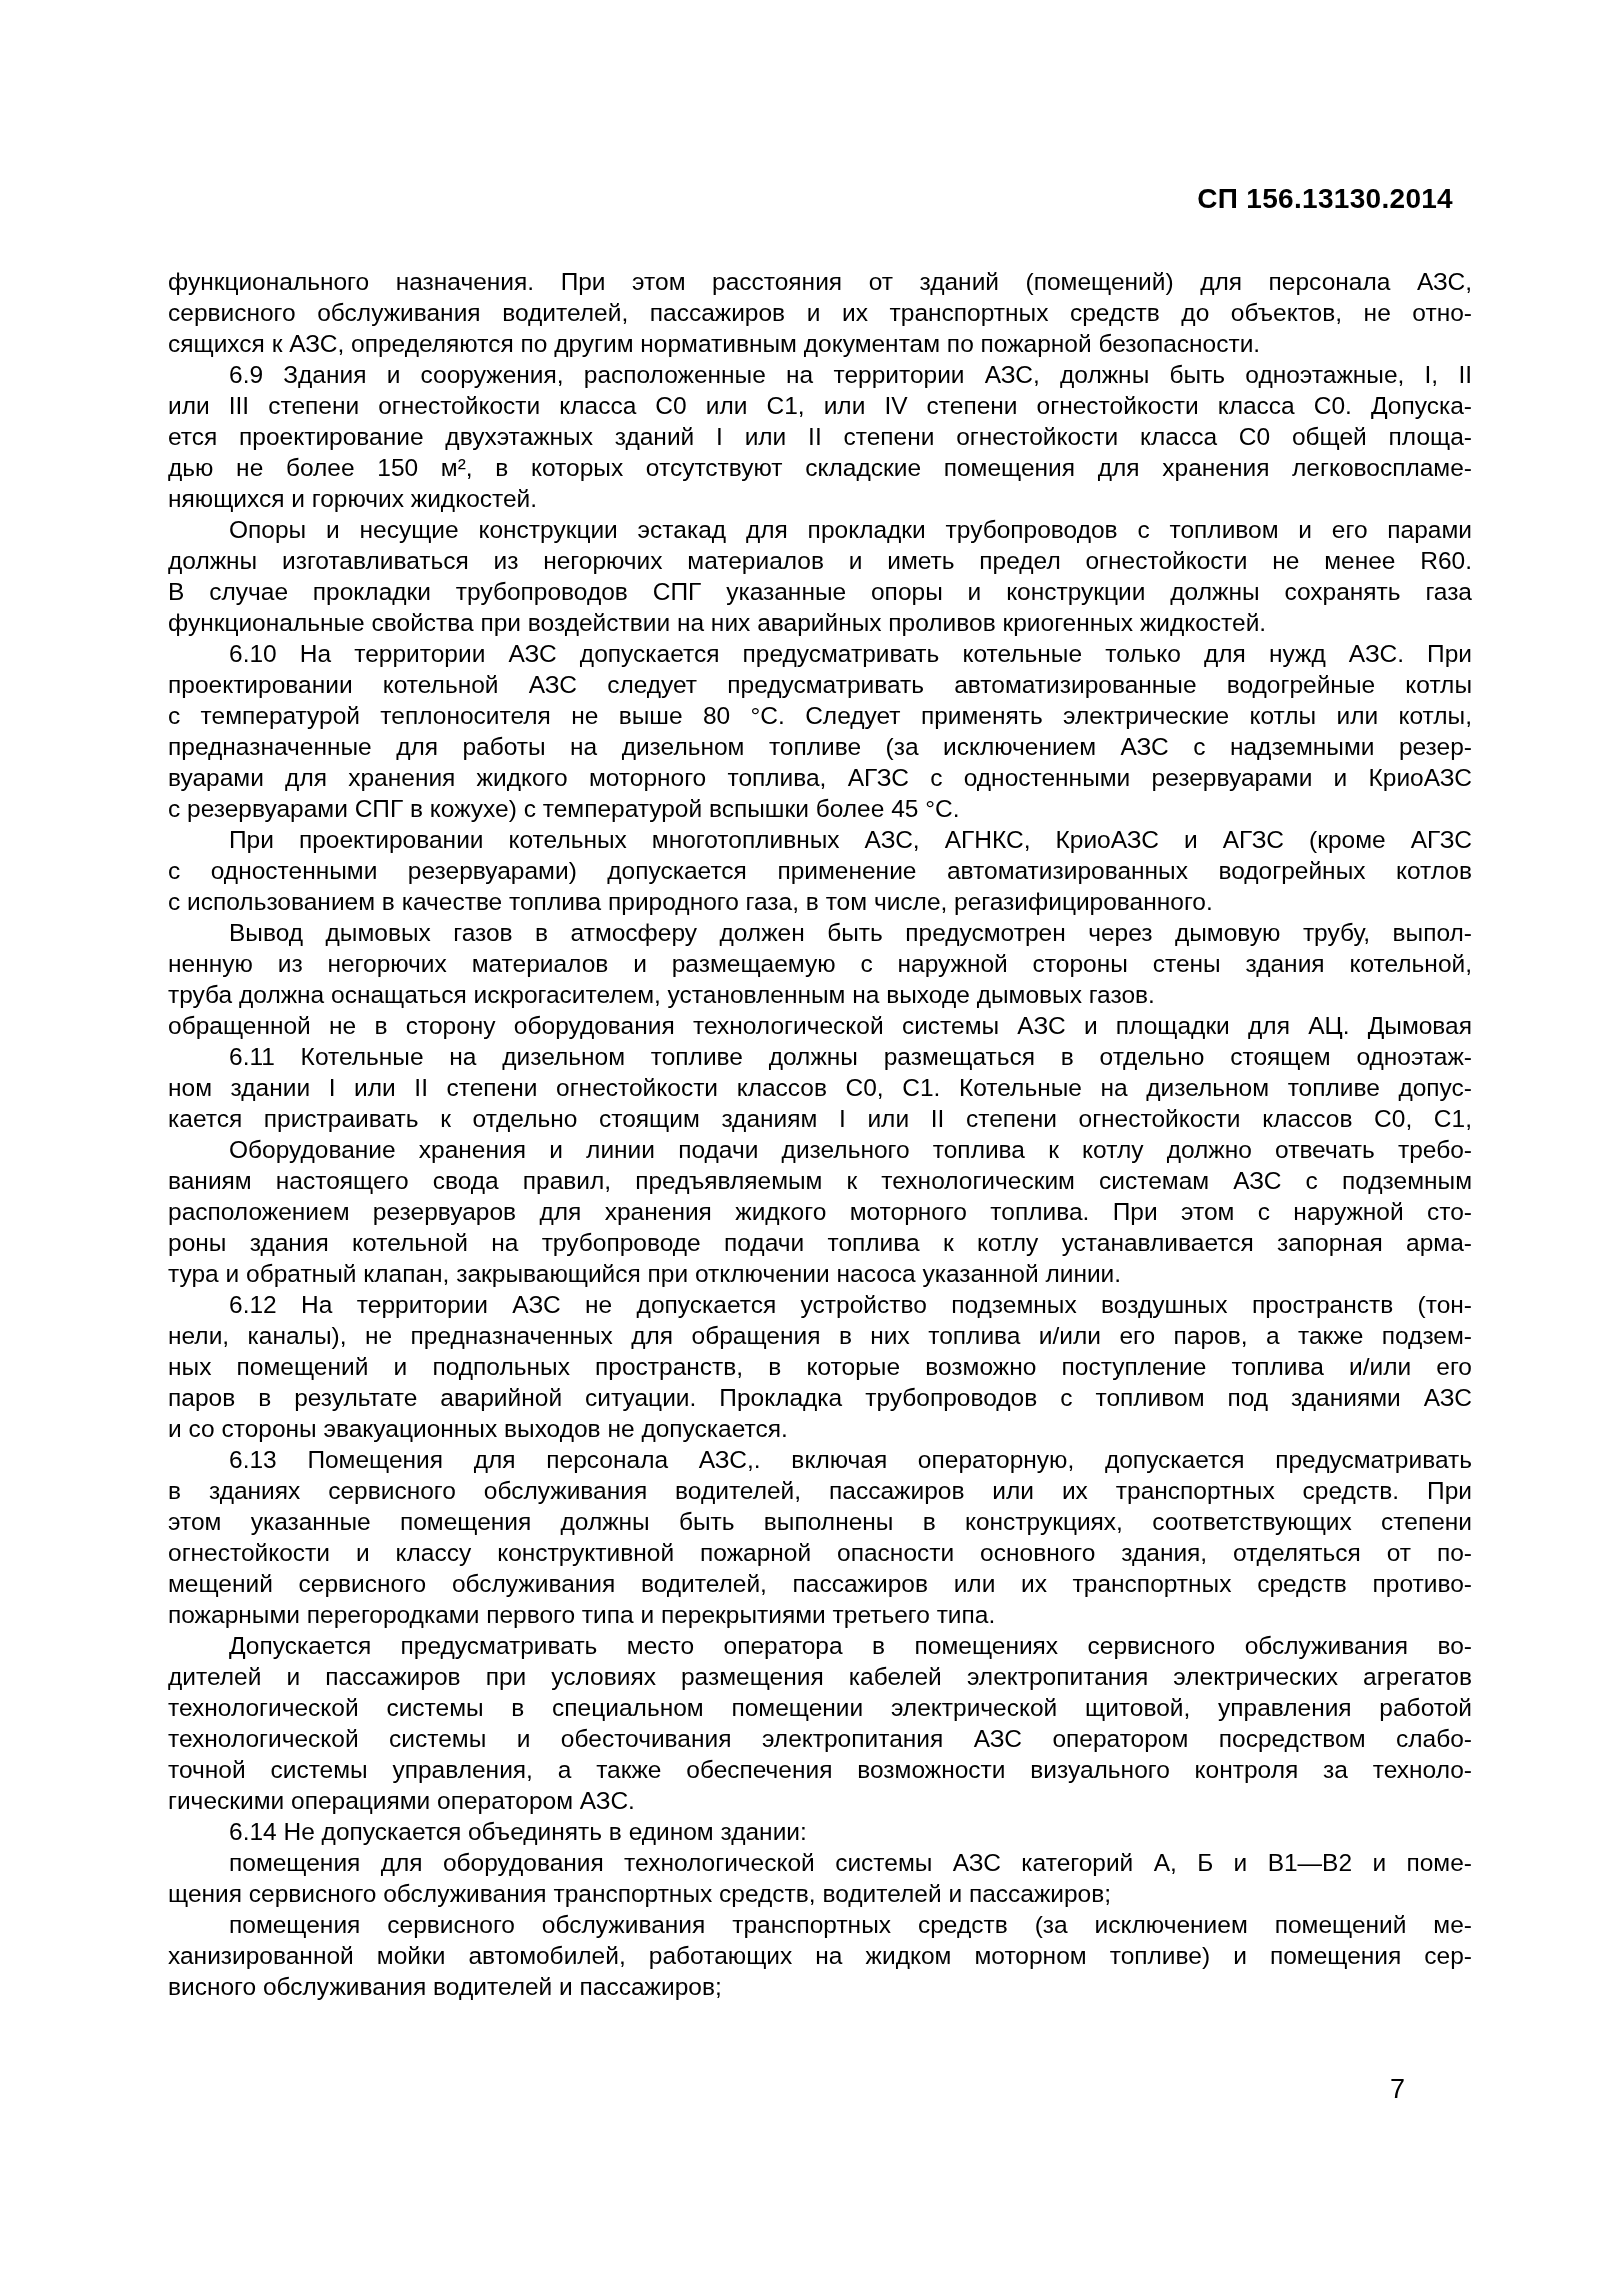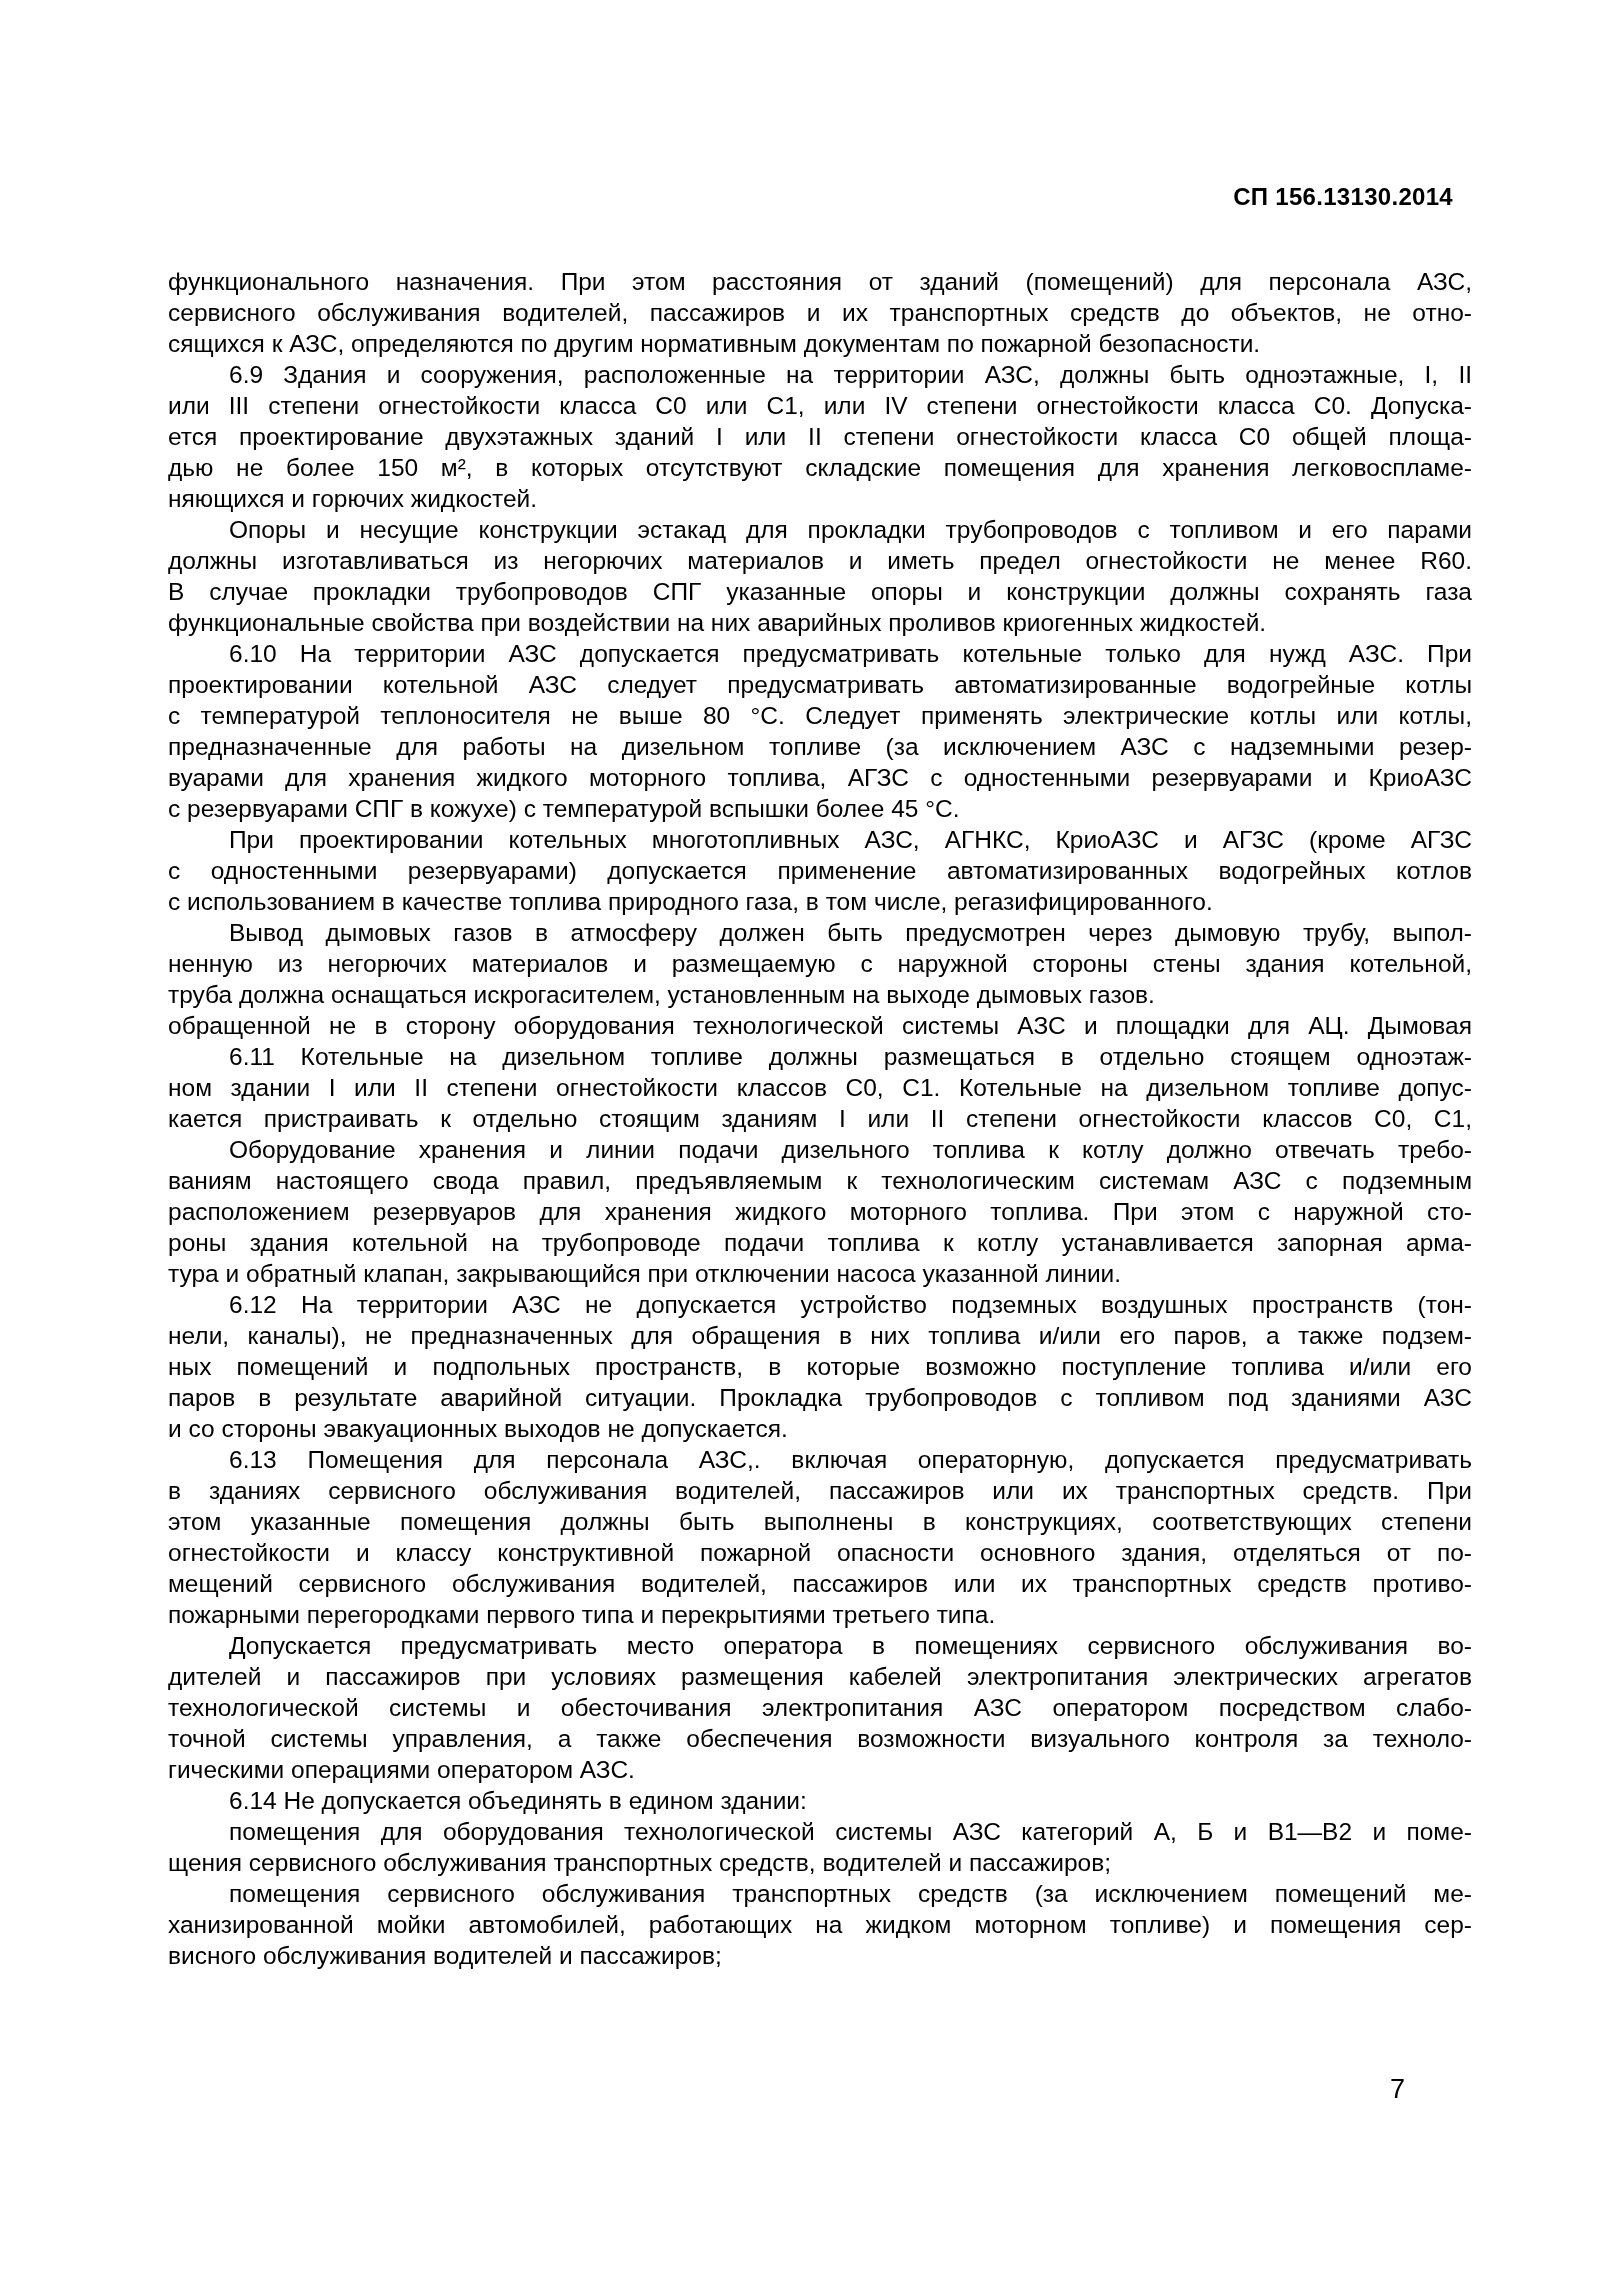--- a/index.html
+++ b/index.html
@@ -12,21 +12,21 @@
     -webkit-font-smoothing: antialiased;
   }
   .page {
     position: absolute; inset: 0;
     background: #ffffff;
   }
   .doc-header {
     position: absolute;
     top: 183px;
     right: 157px;
-    font-size: 24px;
+    font-size: 28px;
     font-weight: bold;
     letter-spacing: 0.3px;
     white-space: nowrap;
   }
   .content {
     position: absolute;
     left: 168px;
     top: 266px;
     width: 1304px;
   }
@@ -119,20 +119,21 @@
         <div class="line indent">6.13 Помещения для персонала АЗС,. включая операторную, допускается предусматривать</div>
         <div class="line">в зданиях сервисного обслуживания водителей, пассажиров или их транспортных средств. При</div>
         <div class="line">этом указанные помещения должны быть выполнены в конструкциях, соответствующих степени</div>
         <div class="line">огнестойкости и классу конструктивной пожарной опасности основного здания, отделяться от по-</div>
         <div class="line">мещений сервисного обслуживания водителей, пассажиров или их транспортных средств противо-</div>
         <div class="line last">пожарными перегородками первого типа и перекрытиями третьего типа.</div>
       </div>
       <div>
         <div class="line indent">Допускается предусматривать место оператора в помещениях сервисного обслуживания во-</div>
         <div class="line">дителей и пассажиров при условиях размещения кабелей электропитания электрических агрегатов</div>
+        <div class="line">технологической системы в специальном помещении электрической щитовой, управления работой</div>
         <div class="line">технологической системы и обесточивания электропитания АЗС оператором посредством слабо-</div>
         <div class="line">точной системы управления, а также обеспечения возможности визуального контроля за техноло-</div>
         <div class="line last">гическими операциями оператором АЗС.</div>
       </div>
       <div>
         <div class="line last indent">6.14 Не допускается объединять в едином здании:</div>
       </div>
       <div>
         <div class="line indent">помещения для оборудования технологической системы АЗС категорий А, Б и В1—В2 и поме-</div>
         <div class="line last">щения сервисного обслуживания транспортных средств, водителей и пассажиров;</div>

